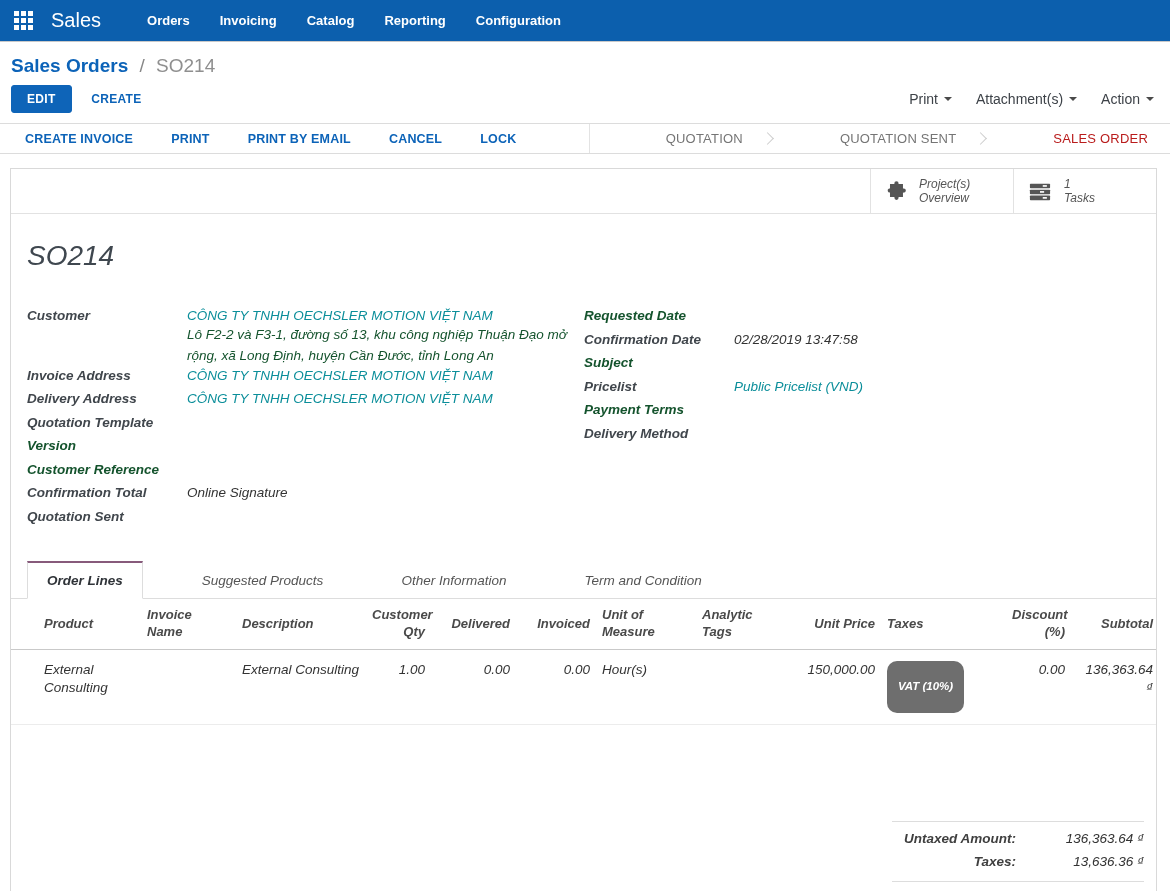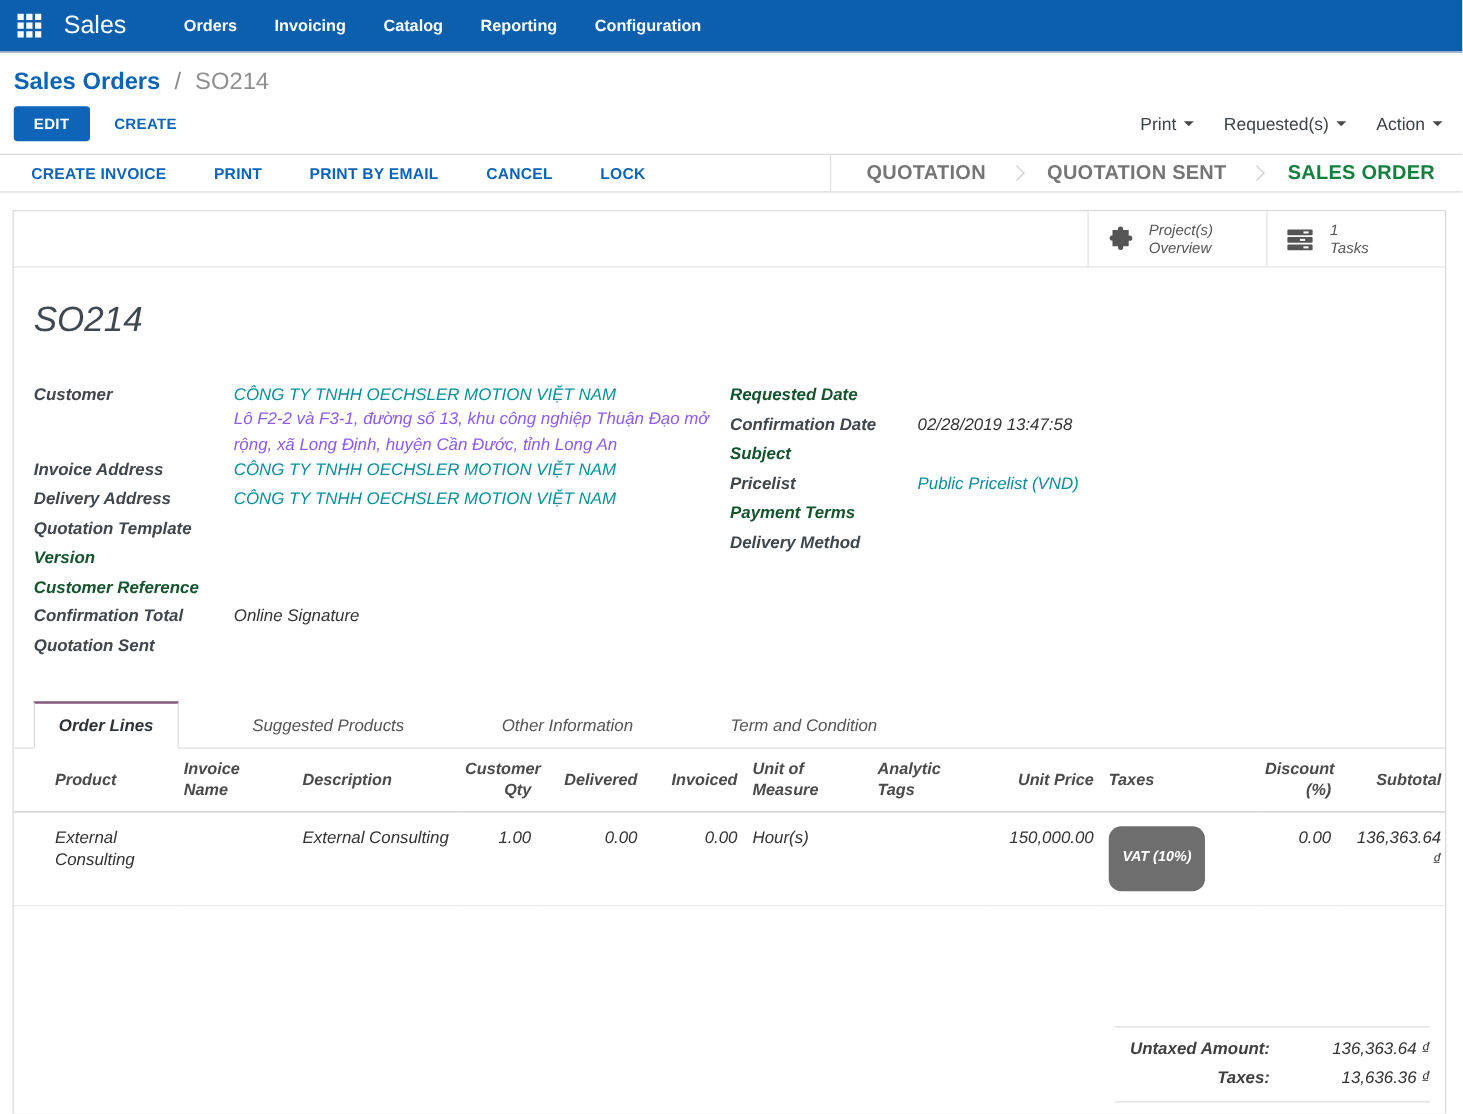--- a/index.html
+++ b/index.html
@@ -33,23 +33,23 @@
     border-right:4px solid transparent; border-top:4px solid #4a4a4a; margin-left:6px; }
 
   
   .statusbar { height:31px; border-top:1px solid #dcdcdc; border-bottom:1px solid #dcdcdc;
     display:flex; justify-content:space-between; align-items:stretch; }
   .sb-buttons { display:flex; align-items:center; padding-left:25px; gap:38px; }
   .sb-btn { color:#0c63b8; font-size:12.5px; font-weight:700; letter-spacing:.2px;
     background:none; border:none; cursor:pointer; font-family:inherit; }
   .stages { display:flex; align-items:center; border-left:1px solid #e3e3e3;
     padding:0 18px 0 24px; }
-  .stage { font-size:16px; font-weight:700; color:#757575; letter-spacing:.2px;
-    padding:0 4px; cursor:pointer; }
-  .stage.active { color:#15803d; }
+  .stage { font-size:13px; font-weight:400; color:#757575; letter-spacing:.2px;
+    padding:0 4px; cursor:pointer;margin-left:48px; }
+  .stage.active { color:#b91c1c; }
   .chev { width:9px; height:9px; border-top:1px solid #cdcdcd; border-right:1px solid #cdcdcd;
     transform:rotate(45deg); margin:0 16px; }
 
   
   .sheet { margin:14px 13px 0 10px; width:1147px; height:724px;
     border:1px solid #d9d9d9; background:#fff; overflow:hidden;font-style:italic; }
   .button-box { height:45px; border-bottom:1px solid #e2e2e2; display:flex;
     justify-content:flex-end; }
   .smart-btn { width:143px; border-left:1px solid #e2e2e2; display:flex; align-items:center;
     gap:12px; padding:0 10px 0 14px; cursor:pointer; background:#fff; }
@@ -61,21 +61,21 @@
 
   .field-grid { display:flex; margin-top:35px; }
   .fcol-left { width:557px; }
   .fcol-right { flex:1; }
   .frow { display:flex; align-items:flex-start; min-height:23.5px; }
   .flabel { width:160px; flex:0 0 160px; font-weight:700; color:#40464c; padding-top:1px; }
   .fcol-right .flabel { width:150px; flex:0 0 150px; }
   .flabel.muted { color:#14532d; font-weight:700; }
   .fvalue { flex:1; padding-top:1px; }
   .teal-link { color:#0b8e9a; cursor:pointer; text-decoration:none; }
-  .addr { color:#8b5cf6; max-width:400px; line-height:1.55; margin-top:2px; }
+  .addr { color:#14532d; max-width:400px; line-height:1.55; margin-top:2px; }
 
   
   .notebook { margin:30px -16px 0; }
   .tab-strip { display:flex; align-items:flex-end; padding-left:16px;
     border-bottom:1px solid #ddd;gap:40px; }
   .tab { padding:10px 19px; color:#555; font-size:13.5px; cursor:pointer; }
   .tab.active { background:#fff; border:1px solid #ddd; border-bottom:1px solid #fff;
     border-top:2px solid #875a7b; margin-bottom:-1px; color:#2f3338; font-weight:700; }
 
   
@@ -136,21 +136,21 @@
   <div>
     <button class="btn-primary">EDIT</button>
     <button class="btn-flat">CREATE</button>
   </div>
   <div class="dropdowns">
     <div class="dd-toggle">
       <span>Print</span>
       <span class="caret"></span>
     </div>
     <div class="dd-toggle">
-      <span>Requested(s)</span>
+      <span>Attachment(s)</span>
       <span class="caret"></span>
     </div>
     <div class="dd-toggle">
       <span>Action</span>
       <span class="caret"></span>
     </div>
   </div>
 </div>
 
 <div class="statusbar">

